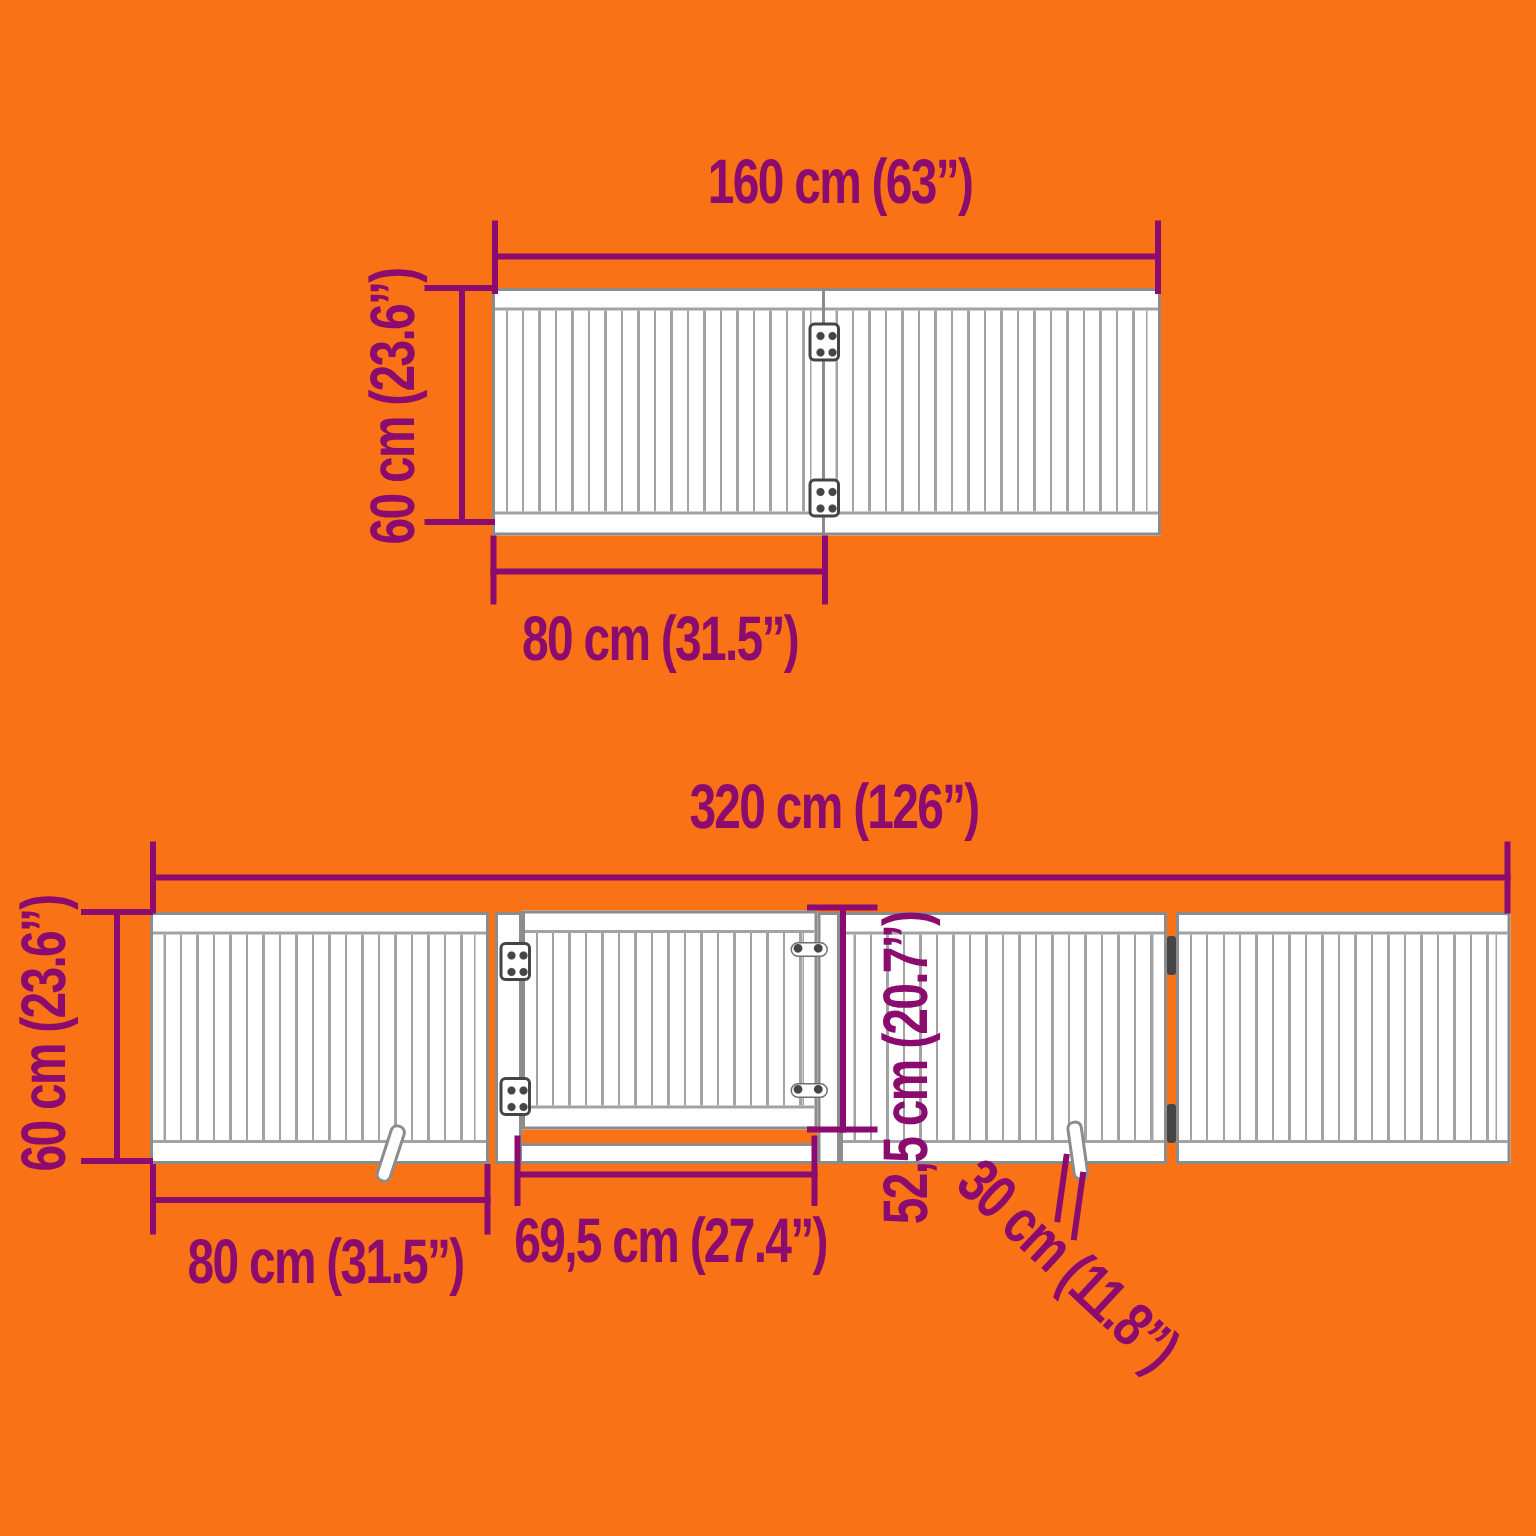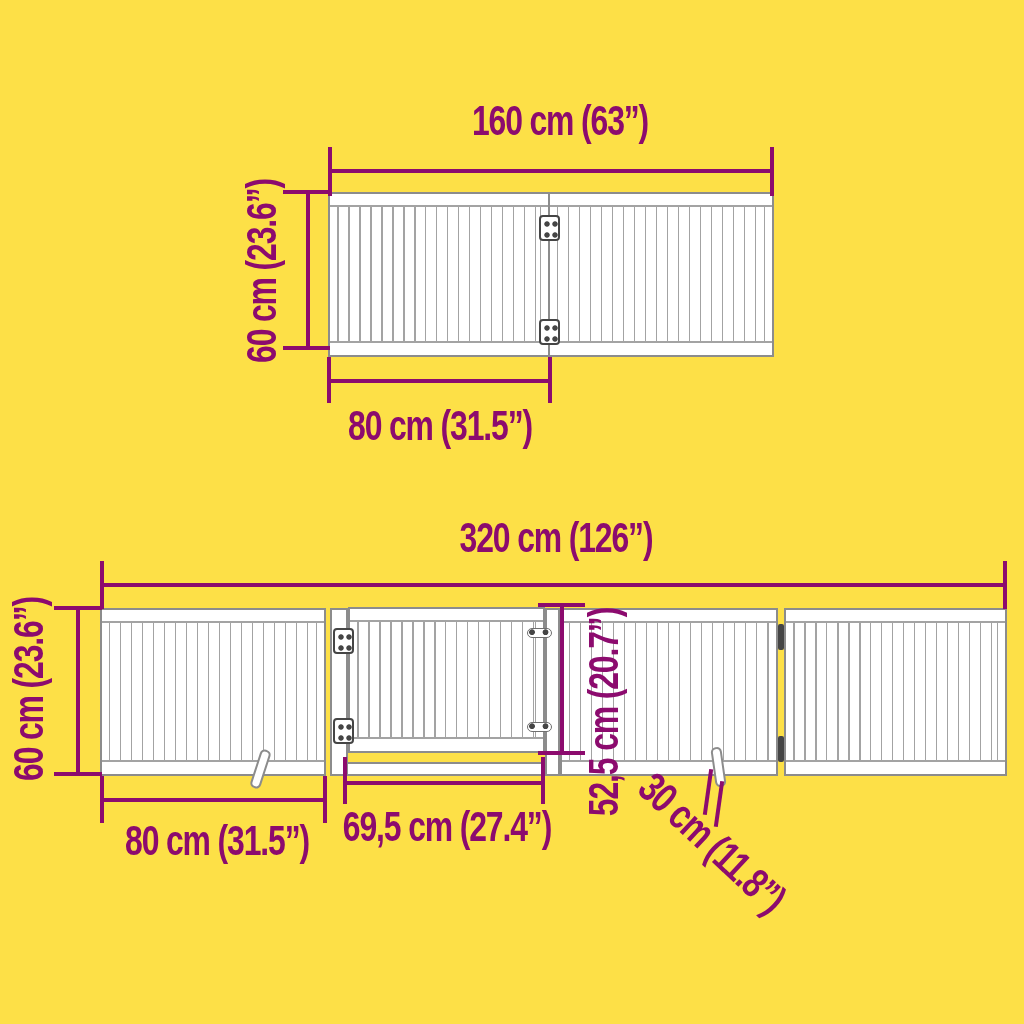--- a/index.html
+++ b/index.html
@@ -3,21 +3,21 @@
 <meta charset="utf-8">
 <style>
   :root{
     --accent:#8C0B6E;
     --gray:#8c8c8c;
     --slat:#a3a3a3;
     --hinge:#454545;
   }
   html,body{margin:0;padding:0;background:#fff;}
   .canvas{
-    position:relative;width:1024px;height:1024px;background:#fde047;overflow:hidden;
+    position:relative;width:1024px;height:1024px;background:#f97316;overflow:hidden;
     font-family:"Liberation Sans",sans-serif;
   }
   
   .panel{position:absolute;box-sizing:border-box;background:#fff;border:2px solid var(--gray);}
   .railline-top{position:absolute;left:0;right:0;top:11px;height:2px;background:var(--slat);}
   .railline-bottom{position:absolute;left:0;right:0;bottom:12px;height:2px;background:var(--slat);}
   .slats{position:absolute;left:7px;right:7px;top:13px;bottom:14px;
     background:repeating-linear-gradient(to right,var(--slat) 0 1.5px,transparent 1.5px 11px);
     border-right:1.5px solid var(--slat);}
   .post{position:absolute;box-sizing:border-box;background:#fff;border:2px solid var(--gray);}

